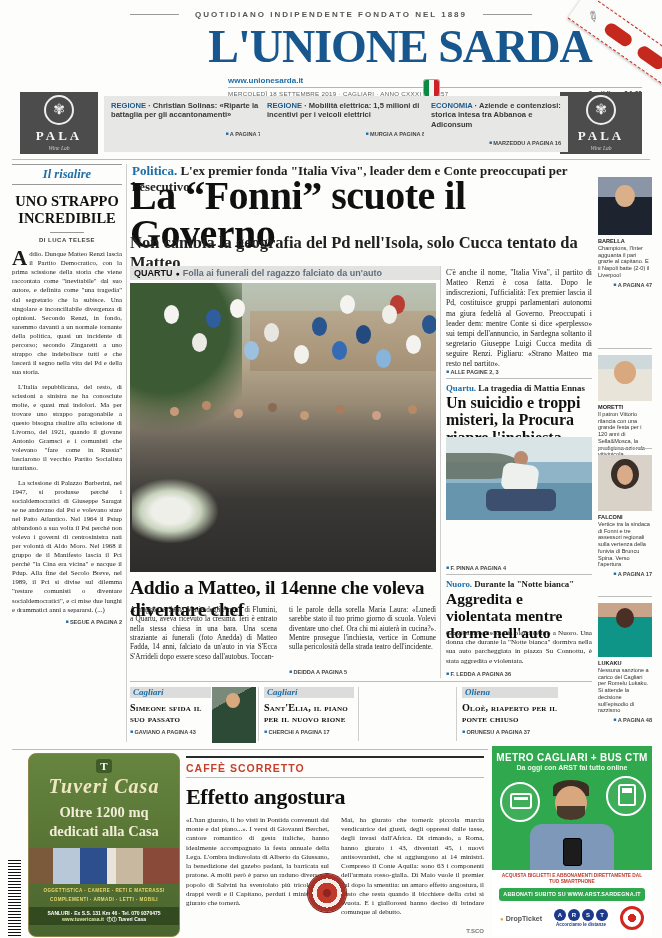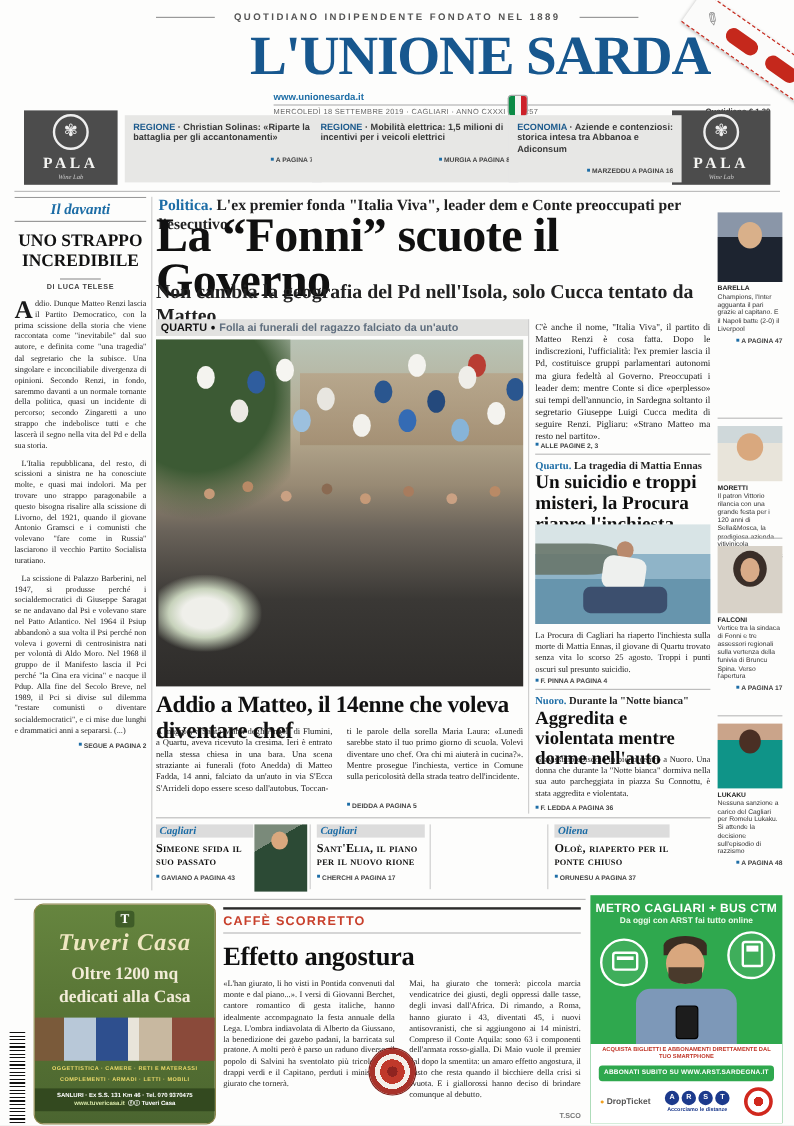--- a/index.html
+++ b/index.html
@@ -219,21 +219,21 @@
   </div>
   <div class="abs teaser" style="left:424px;top:96px;width:130px;height:48px">
     <div class="tx"><span class="cat">ECONOMIA</span> ·
       <span>Aziende e contenziosi: storica intesa tra Abbanoa e Adiconsum</span></div>
     <div class="rf"><span class="ref">MARZEDDU A PAGINA 16</span></div>
   </div>
 
   <div class="abs hline" style="left:12px;top:159px;width:638px"></div>
 
   <div class="abs commento">
-    <div class="sec">Il davanti</div>
+    <div class="sec">Il risalire</div>
     <h2>UNO STRAPPO INCREDIBILE</h2>
     <div class="rule-sm"></div>
     <div class="by">DI LUCA TELESE</div>
     <p class="dc">Addio. Dunque Matteo Renzi lascia il Partito Democratico, con la prima scissione della storia che viene raccontata come "inevitabile" dal suo autore, e definita come "una tragedia" dal segretario che la subisce. Una singolare e inconciliabile divergenza di opinioni. Secondo Renzi, in fondo, saremmo davanti a un normale tornante della politica, quasi un incidente di percorso; secondo Zingaretti a uno strappo che indebolisce tutti e che lascerà il segno nella vita del Pd e della sua storia.</p>
     <p>L'Italia repubblicana, del resto, di scissioni a sinistra ne ha conosciute molte, e quasi mai indolori. Ma per trovare uno strappo paragonabile a questo bisogna risalire alla scissione di Livorno, del 1921, quando il giovane Antonio Gramsci e i comunisti che volevano "fare come in Russia" lasciarono il vecchio Partito Socialista turatiano.</p>
     <p>La scissione di Palazzo Barberini, nel 1947, si produsse perché i socialdemocratici di Giuseppe Saragat se ne andavano dal Psi e volevano stare nel Patto Atlantico. Nel 1964 il Psiup abbandonò a sua volta il Psi perché non voleva i governi di centrosinistra nati per volontà di Aldo Moro. Nel 1968 il gruppo de il Manifesto lascia il Pci perché "la Cina era vicina" e nacque il Pdup. Alla fine del Secolo Breve, nel 1989, il Pci si divise sul dilemma "restare comunisti o diventare socialdemocratici", e ci mise due lunghi e drammatici anni a separarsi. (...)</p>
     <span class="ref">SEGUE A PAGINA 2</span>
   </div>
   <div class="abs vline" style="left:126px;top:164px;height:578px"></div>
 
@@ -271,21 +271,20 @@
     <span class="kl">Quartu.</span>
     <span>La tragedia di Mattia Ennas</span>
   </div>
   <div class="abs shead" style="left:446px;top:394px;width:146px;font-size:16px;line-height:1.08">Un suicidio e troppi misteri, la Procura riapre l'inchiesta</div>
   <div class="abs sphoto">
     <div class="hill"></div>
     <div class="mhead"></div>
     <div class="mshirt"></div>
     <div class="mjeans"></div>
   </div>
-  <div class="abs just" style="left:446px;top:526px;width:146px;height:36px;font-size:7.1px;line-height:1.3;overflow:hidden">La Procura di Cagliari ha riaperto l'inchiesta sulla morte di Mattia Ennas, il giovane di Quartu trovato senza vita lo scorso 25 agosto. Troppi i punti oscuri sul presunto suicidio.</div>
   <span class="abs ref" style="left:446px;top:564px">F. PINNA A PAGINA 4</span>
   <div class="abs hline" style="left:446px;top:574px;width:146px"></div>
 
   <div class="abs skick" style="left:446px;top:579px;width:146px">
     <span class="kl">Nuoro.</span>
     <span>Durante la "Notte bianca"</span>
   </div>
   <div class="abs just" style="left:446px;top:629px;width:146px;height:40px;font-size:7.1px;line-height:1.3;overflow:hidden">Gravissimo episodio in pieno centro a Nuoro. Una donna che durante la "Notte bianca" dormiva nella sua auto parcheggiata in piazza Su Connottu, è stata aggredita e violentata.</div>
   <div class="abs shead" style="left:446px;top:590px;width:146px;font-size:15.5px;line-height:1.1">Aggredita e violentata mentre dorme nell'auto</div>
   <span class="abs ref" style="left:446px;top:670px">F. LEDDA A PAGINA 36</span>

